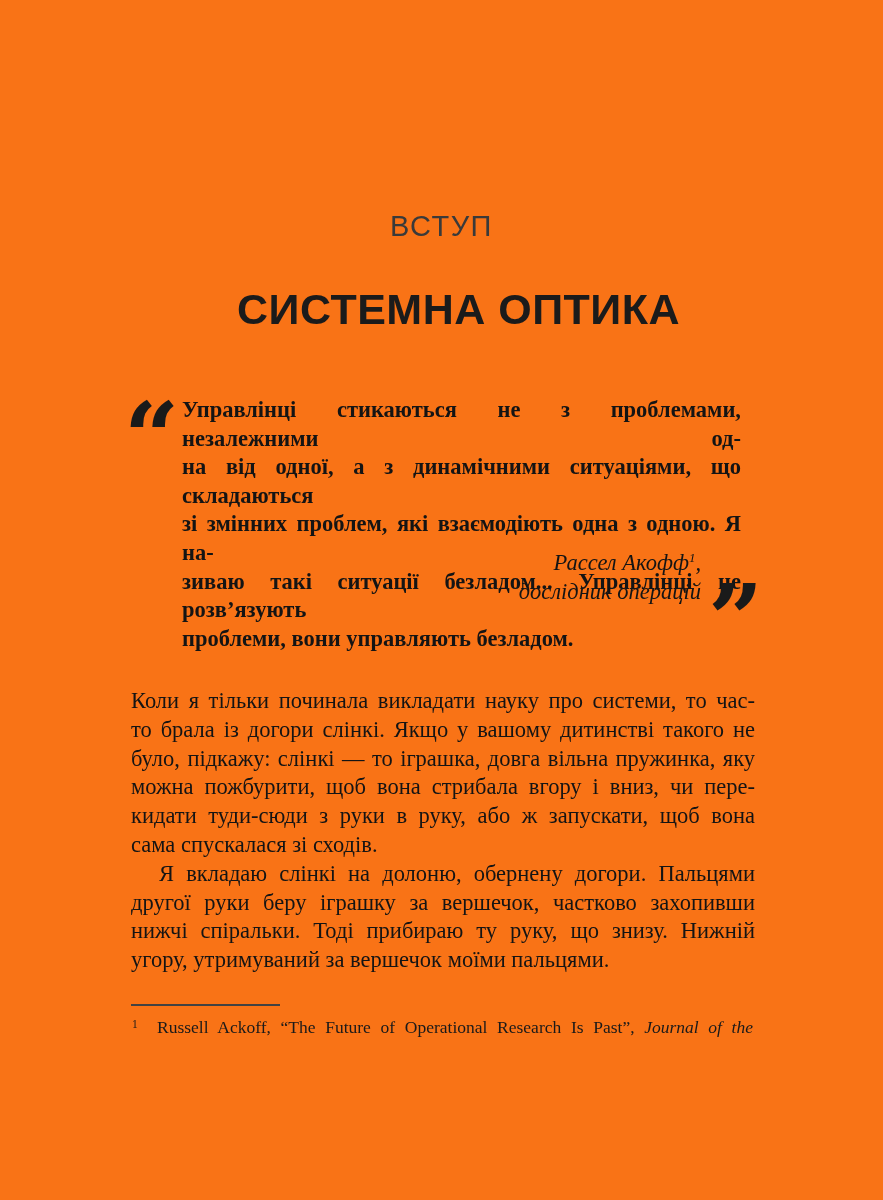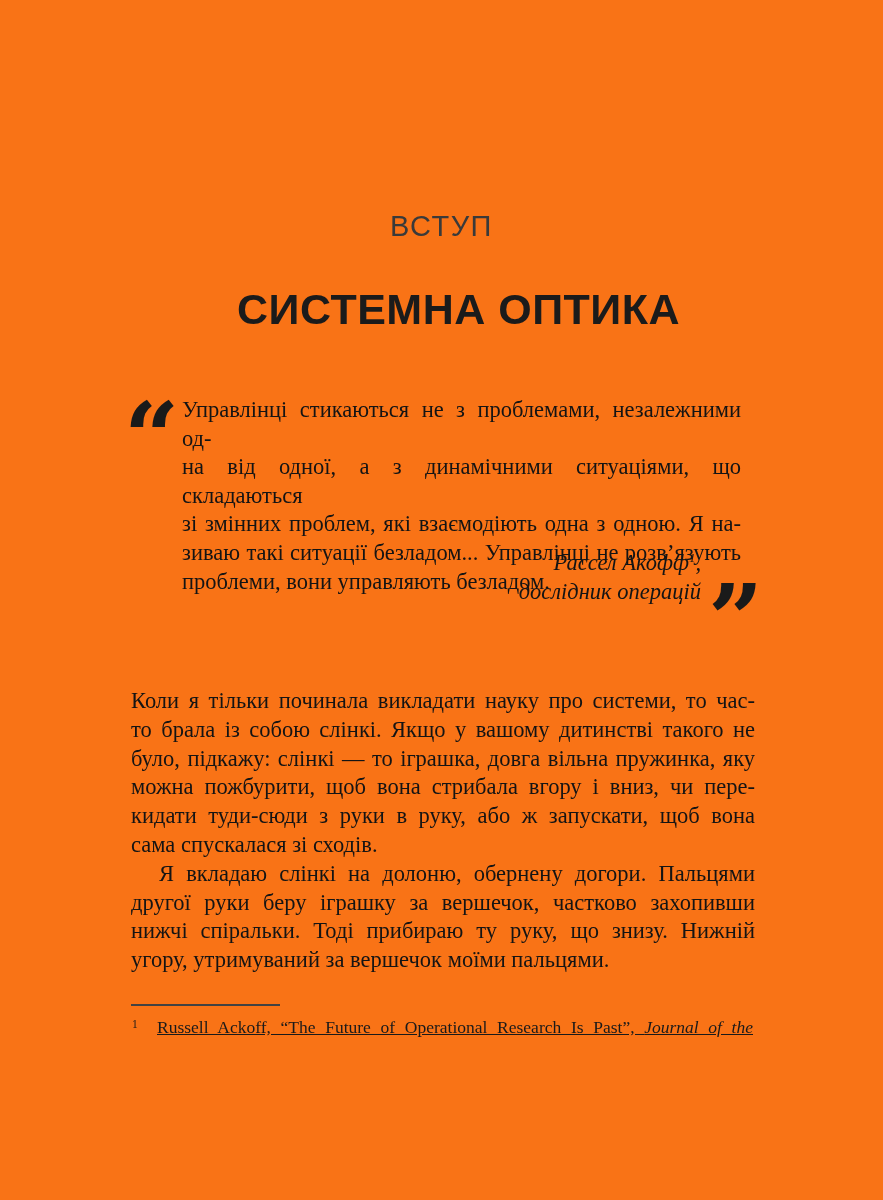--- a/index.html
+++ b/index.html
@@ -53,20 +53,21 @@
   .quote-mark.open  { left: 124px; top: 390px; }
   .quote-mark.close { left: 708px; top: 572px; }
   .quote-text {
     position: absolute;
     left: 182px;
     top: 396px;
     width: 559px;
     font-size: 22.5px;
     line-height: 28.6px;
     color: #141414;
+    font-weight: bold;
   }
   .body-text {
     position: absolute;
     left: 131px;
     top: 687px;
     width: 624px;
     font-size: 22.5px;
     line-height: 28.8px;
     color: #141414;
   }
@@ -111,21 +112,21 @@
     font-size: 17.5px;
     line-height: 25.5px;
     color: #1a1a1a;
   }
   .footnote .marker {
     position: absolute;
     left: 1px;
     top: -3px;
     font-size: 11.5px;
   }
-  .footnote .fn-body { margin-left: 26px; text-decoration: underline; }
+  .footnote .fn-body { margin-left: 26px; }
   .footnote .fn-line1 {
     text-align: justify;
     text-align-last: justify;
   }
   .footnote i, .attribution .role, .attribution .name { font-style: italic; }
 </style>
 </head>
 <body>
 
 <div class="page">
@@ -147,21 +148,21 @@
   <div class="attribution">
     <div><span class="name">Рассел Акофф</span><sup>1</sup><span>,</span></div>
     <div class="role">дослідник операцій</div>
   </div>
 
   <div class="quote-mark close">”</div>
 
   <div class="body-text">
     <div>
       <div class="jline">Коли я тільки починала викладати науку про системи, то час-</div>
-      <div class="jline">то брала із собою слінкі. Якщо у вашому дитинстві такого не</div>
+      <div class="jline">то брала із догори слінкі. Якщо у вашому дитинстві такого не</div>
       <div class="jline">було, підкажу: слінкі — то іграшка, довга вільна пружинка, яку</div>
       <div class="jline">можна пожбурити, щоб вона стрибала вгору і вниз, чи пере-</div>
       <div class="jline">кидати туди-сюди з руки в руку, або ж запускати, щоб вона</div>
       <div class="jline last">сама спускалася зі сходів.</div>
     </div>
     <div>
       <div class="jline indent">Я вкладаю слінкі на долоню, обернену догори. Пальцями</div>
       <div class="jline">другої руки беру іграшку за вершечок, частково захопивши</div>
       <div class="jline">нижчі спіральки. Тоді прибираю ту руку, що знизу. Нижній</div>
       <div class="jline last">угору, утримуваний за вершечок моїми пальцями.</div>

